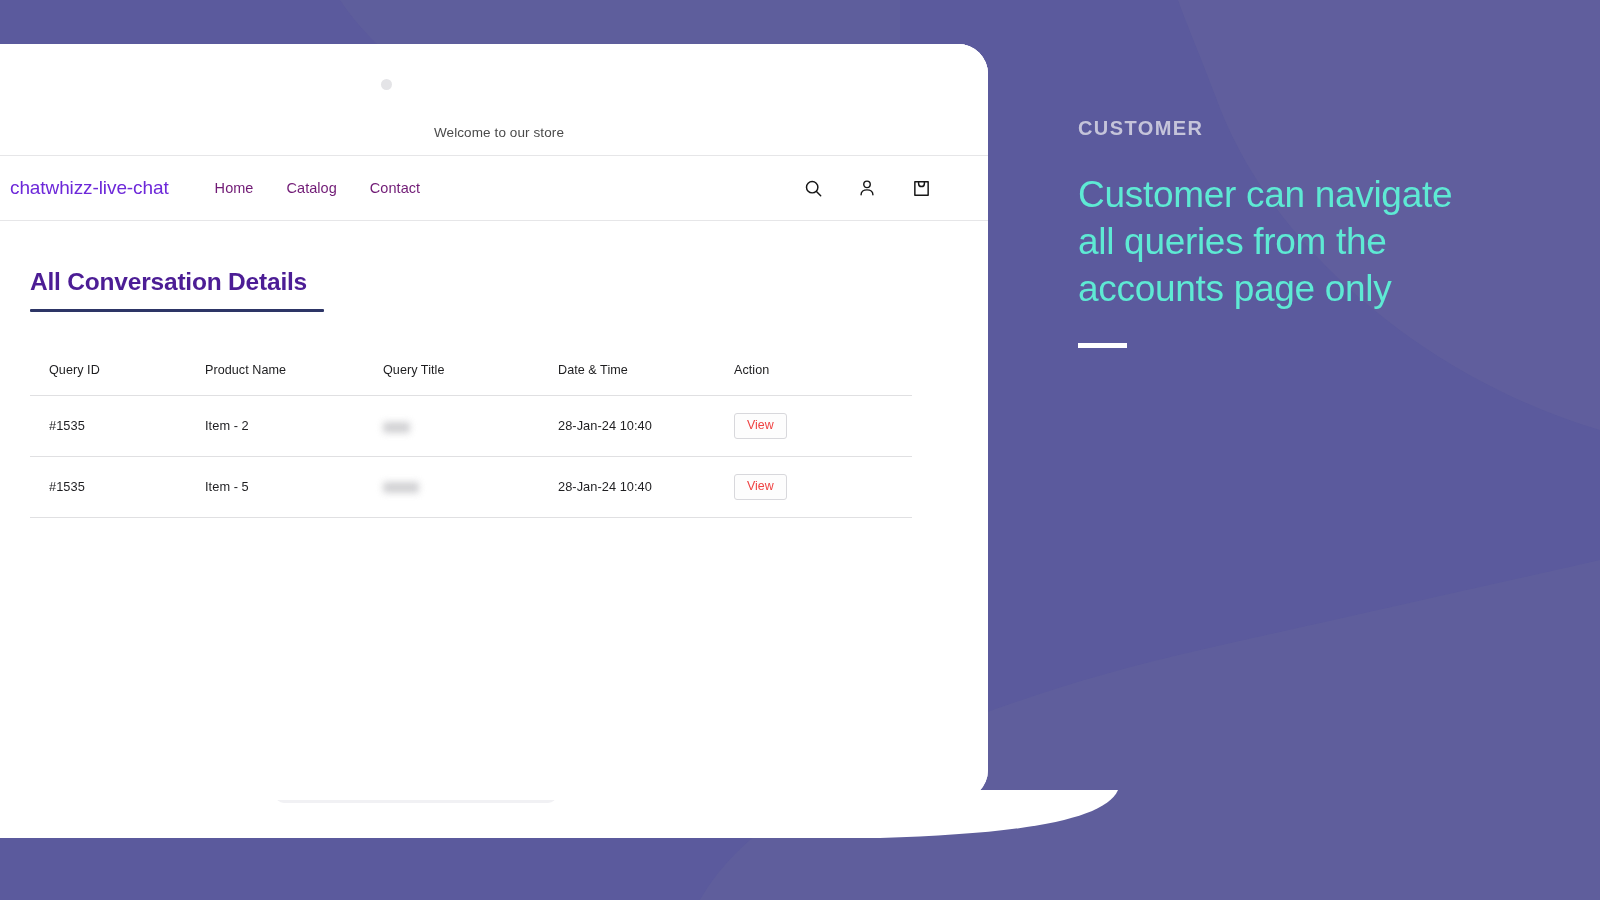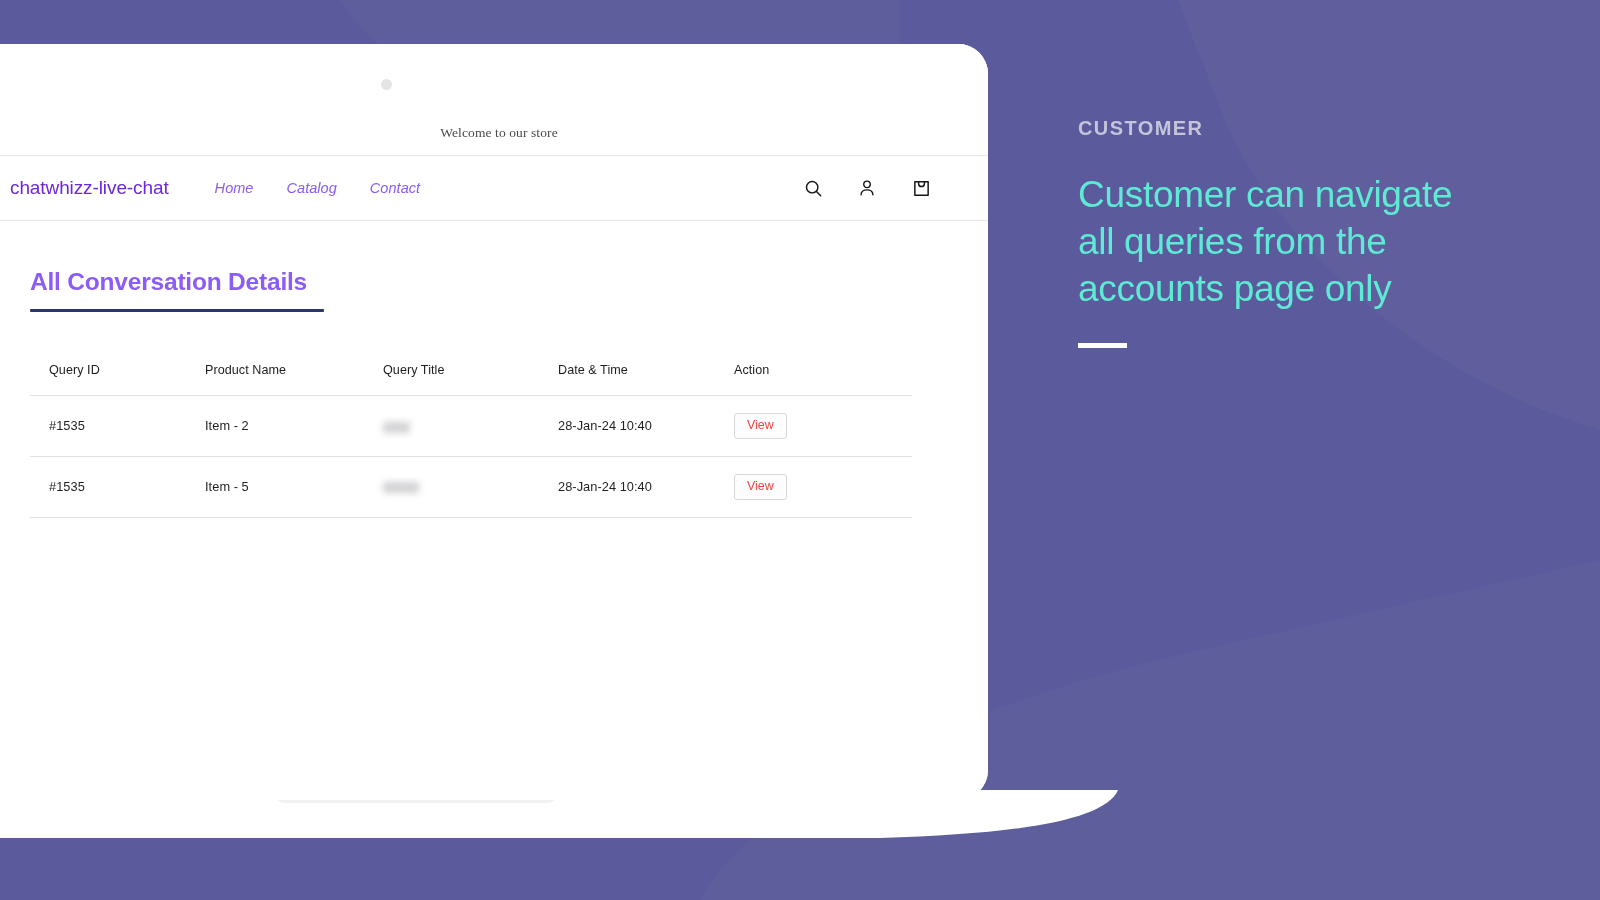--- a/index.html
+++ b/index.html
@@ -82,21 +82,20 @@
     background: #e4e4e7;
   }
   .announce-text {
     position: absolute;
     left: 10px; right: 0;
     top: 81px;
     text-align: center;
     font-size: 13.5px;
     color: #4a4a4a;
     letter-spacing: .1px;
-    font-family: Liberation Serif, serif;
   }
 
   
   .navbar {
     position: relative;
     height: 65px;
     border-bottom: 1px solid #e6e6e8;
     display: flex;
     align-items: center;
     padding: 0 50px 0 10px;
@@ -104,24 +103,23 @@
   .brand {
     font-size: 19px;
     color: #6d28d9;
     letter-spacing: -.1px;
     margin-left: 0px;
     margin-right: 46px;
   }
   .nav-links { display: flex; align-items: center; gap: 33px; }
   .nav-link {
     font-size: 14.5px;
-    color: #8b5cf6;
+    color: #701a75;
     text-decoration: none;
     letter-spacing: .05px;
-    font-style: italic;
   }
   .nav-actions {
     margin-left: auto;
     display: flex;
     align-items: center;
     gap: 20px;
   }
   .icon-btn {
     width: 34px; height: 34px;
     display: flex; align-items: center; justify-content: center;
@@ -133,21 +131,21 @@
   .page {
     padding: 48px 0 0 0;
   }
   .page-title-wrap {
     margin-left: 30px;
     display: inline-block;
   }
   .page-title {
     font-size: 24.5px;
     font-weight: bold;
-    color: #8b5cf6;
+    color: #4c1d95;
     letter-spacing: -.2px;
     line-height: 1.1;
   }
   .title-rule {
     margin-top: 13px;
     width: 294px;
     height: 3px;
     background: #2d3566;
     border-radius: 1px;
   }

